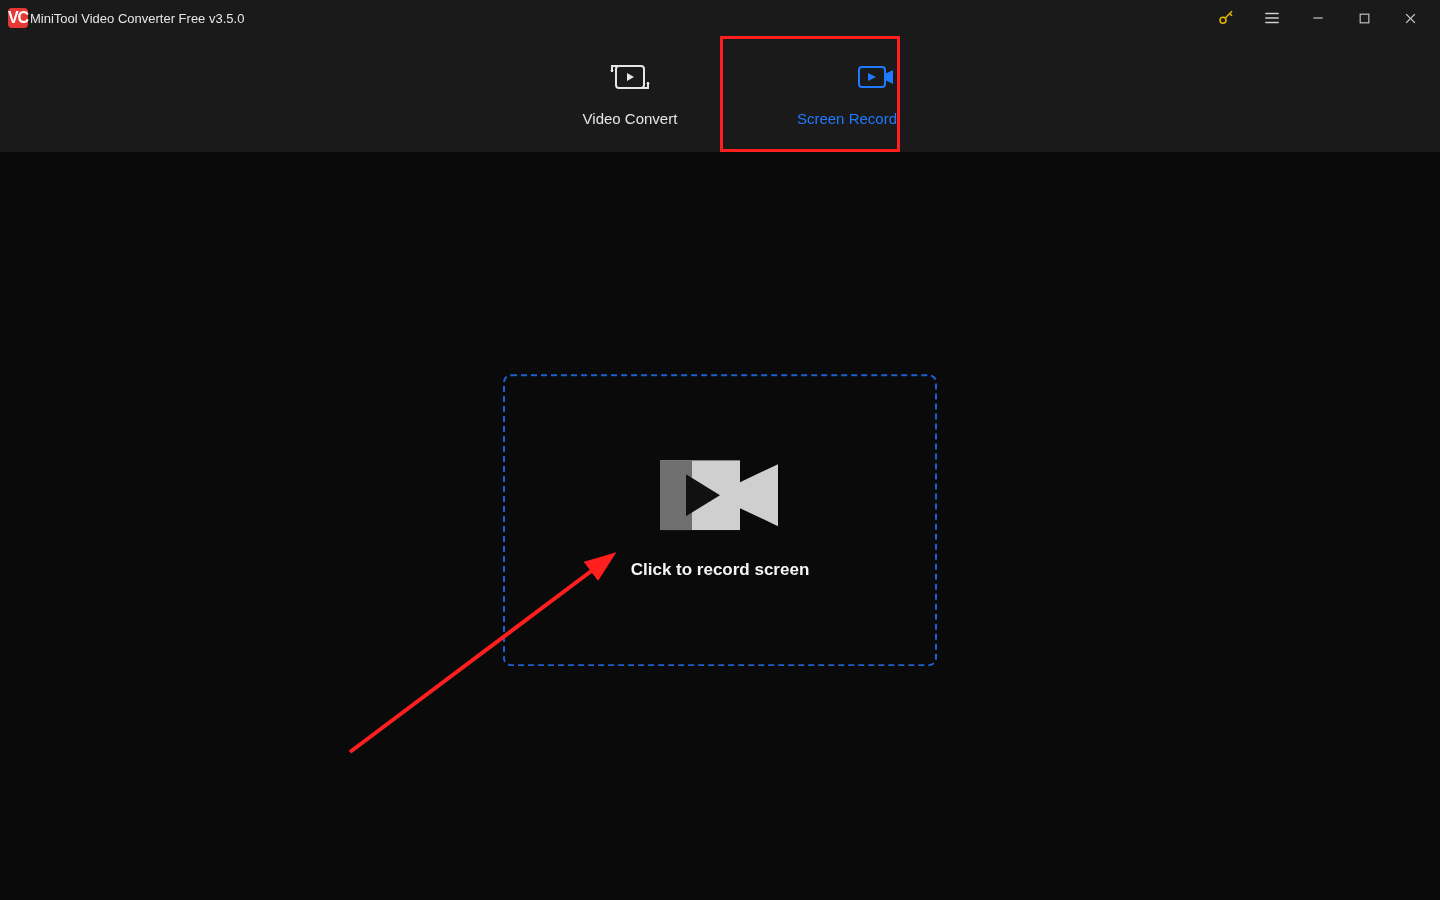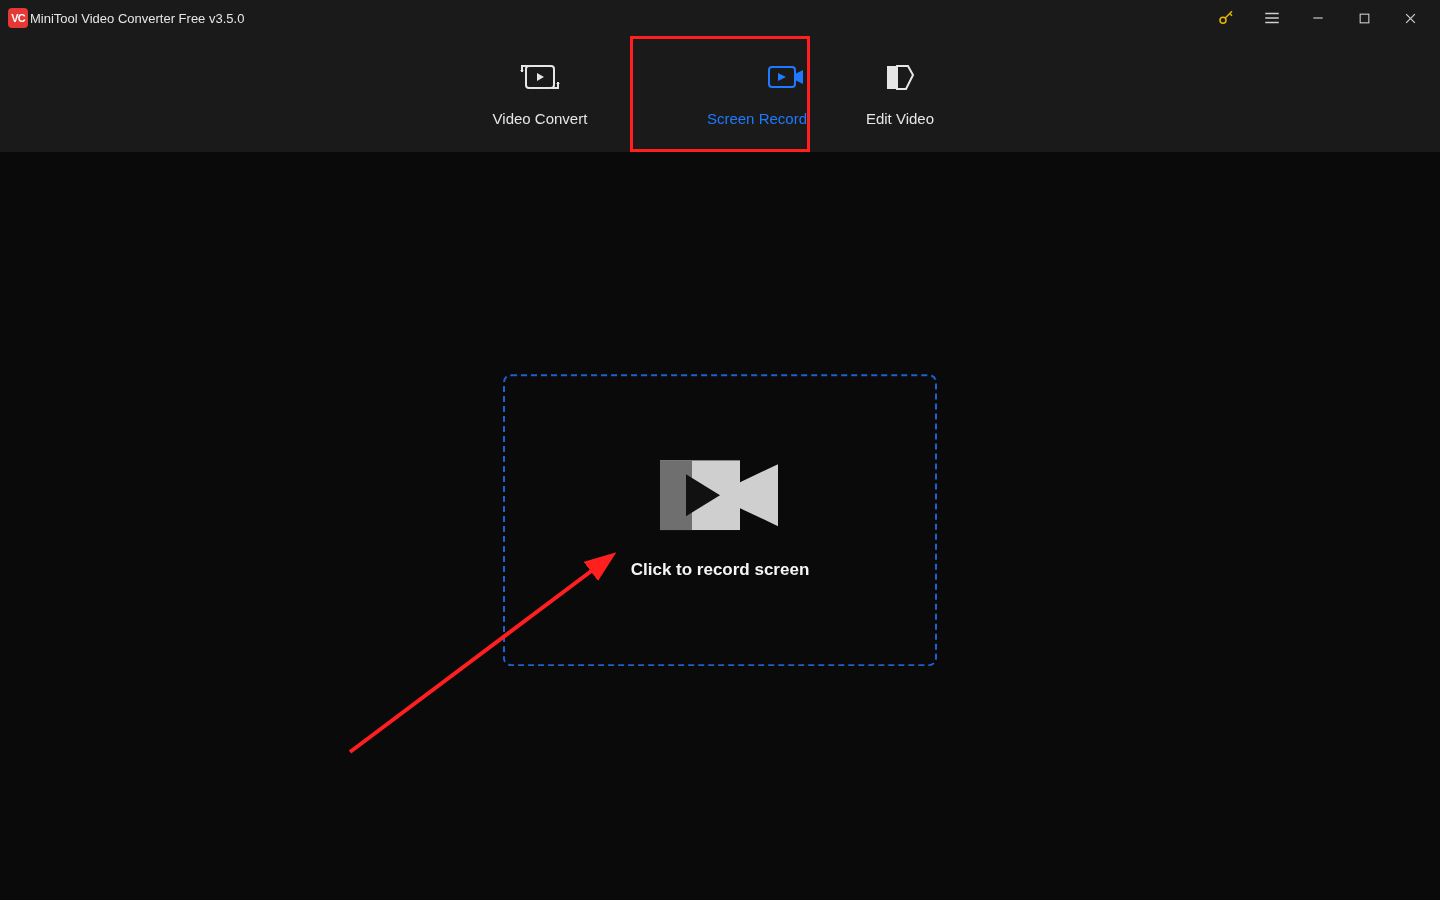--- a/index.html
+++ b/index.html
@@ -20,21 +20,21 @@
       padding: 0 8px;
     }
     .app-logo {
       width: 20px;
       height: 20px;
       background: #e63935;
       border-radius: 4px;
       display: flex;
       align-items: center;
       justify-content: center;
-      font-size: 11px;
+      font-size: 16px;
       font-weight: 700;
       color: #fff;
       letter-spacing: -1px;
     }
     .app-title {
       margin-left: 2px;
       font-size: 13px;
       color: #e6e6e6;
       font-weight: 500;
     }
@@ -185,29 +185,20 @@
     <div class="tab-icon">
       <svg width="40" height="26" viewBox="0 0 40 26" fill="none" stroke="currentColor" stroke-width="2">
         <rect x="2" y="3" width="26" height="20" rx="3"></rect>
         <polygon points="11,9 11,17 19,13" fill="currentColor" stroke="none"></polygon>
         <path d="M28 10 L36 6 L36 20 L28 16 Z" fill="currentColor" stroke="none"></path>
       </svg>
     </div>
     <div class="tab-label">Screen Record</div>
   </div>
 
-  <div class="tab">
-    <div class="tab-icon">
-      <svg width="34" height="30" viewBox="0 0 34 30" fill="none">
-        <path d="M4 27 L4 4 L13 4 L13 27 Z" fill="#e6e6e6"></path>
-        <path d="M14 4 L25 4 L30 13 L23 27 L14 27 Z" fill="none" stroke="#e6e6e6" stroke-width="2"></path>
-      </svg>
-    </div>
-    <div class="tab-label">Edit Video</div>
-  </div>
 </div>
 
 <div class="content">
   <div class="record-box">
     <svg class="camera" width="120" height="70" viewBox="0 0 120 70">
       <rect x="0" y="0" width="80" height="70" fill="#cfcfcf"></rect>
       <rect x="0" y="0" width="32" height="70" fill="#6f6f6f"></rect>
       <polygon points="26,14 26,56 60,35" fill="#111"></polygon>
       <polygon points="80,22 118,4 118,66 80,48" fill="#cfcfcf"></polygon>
     </svg>

